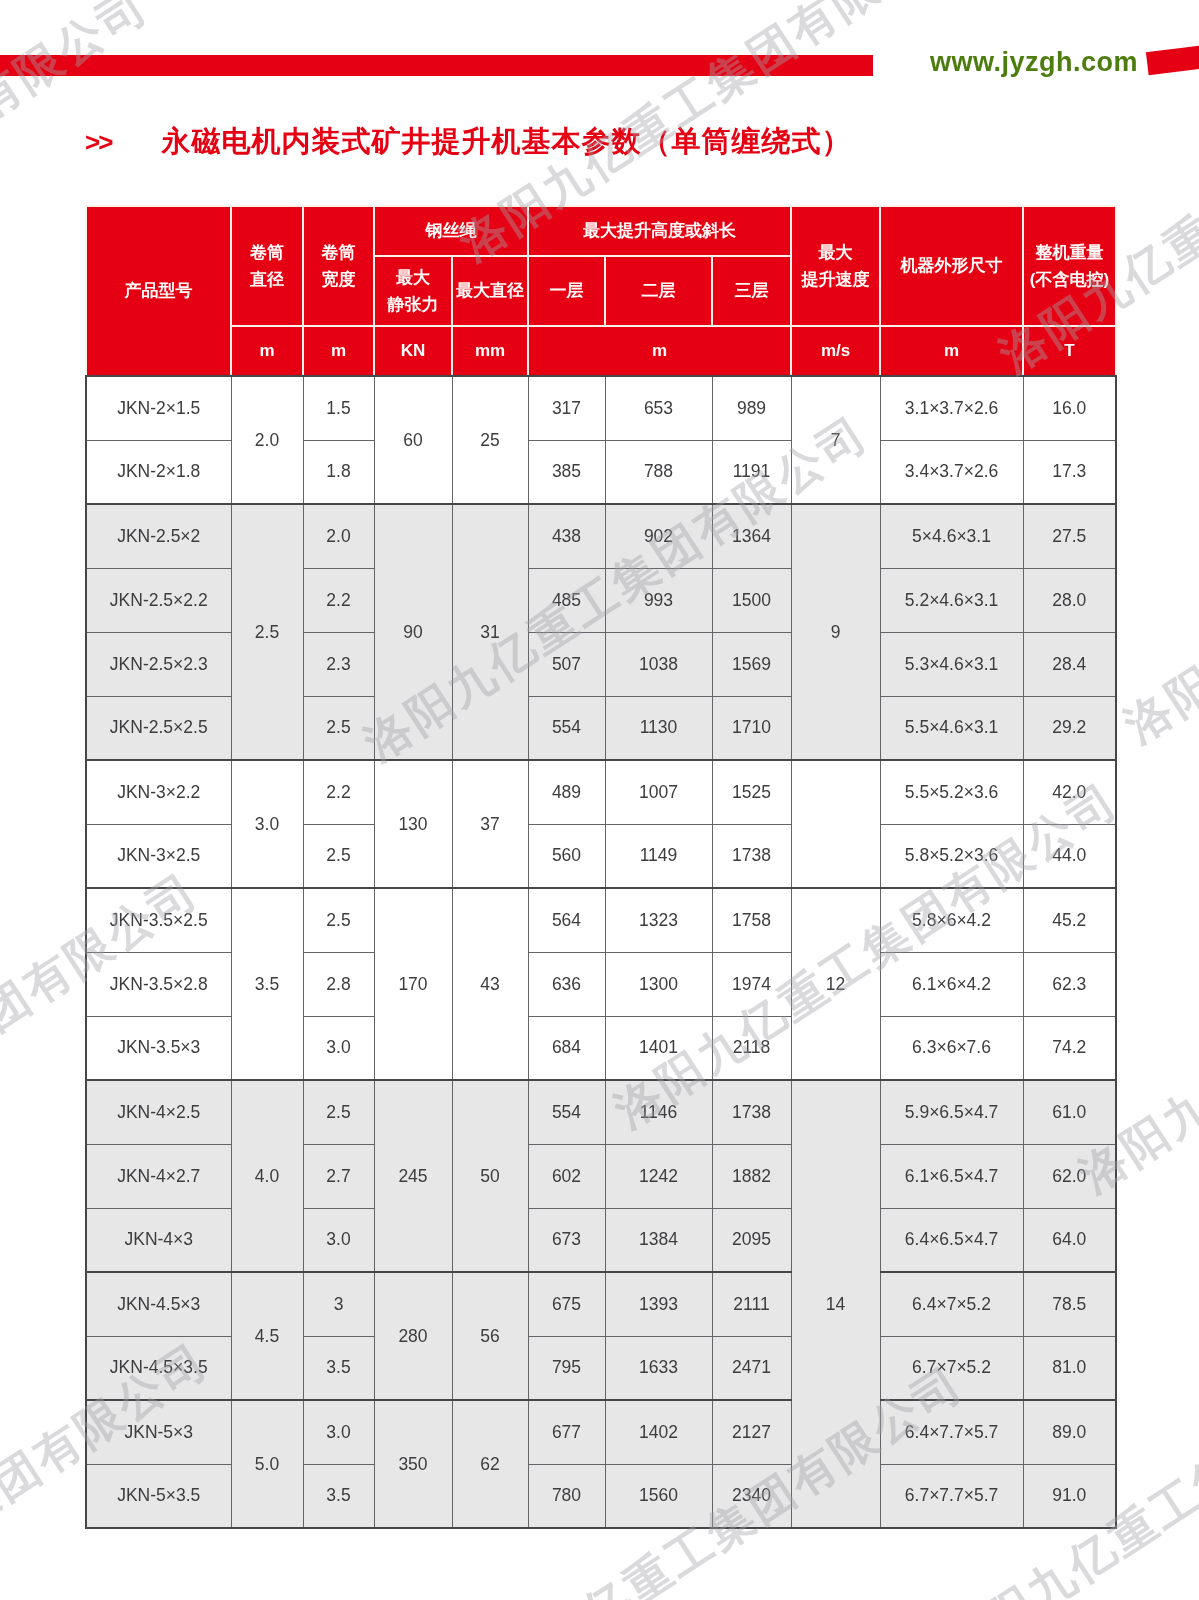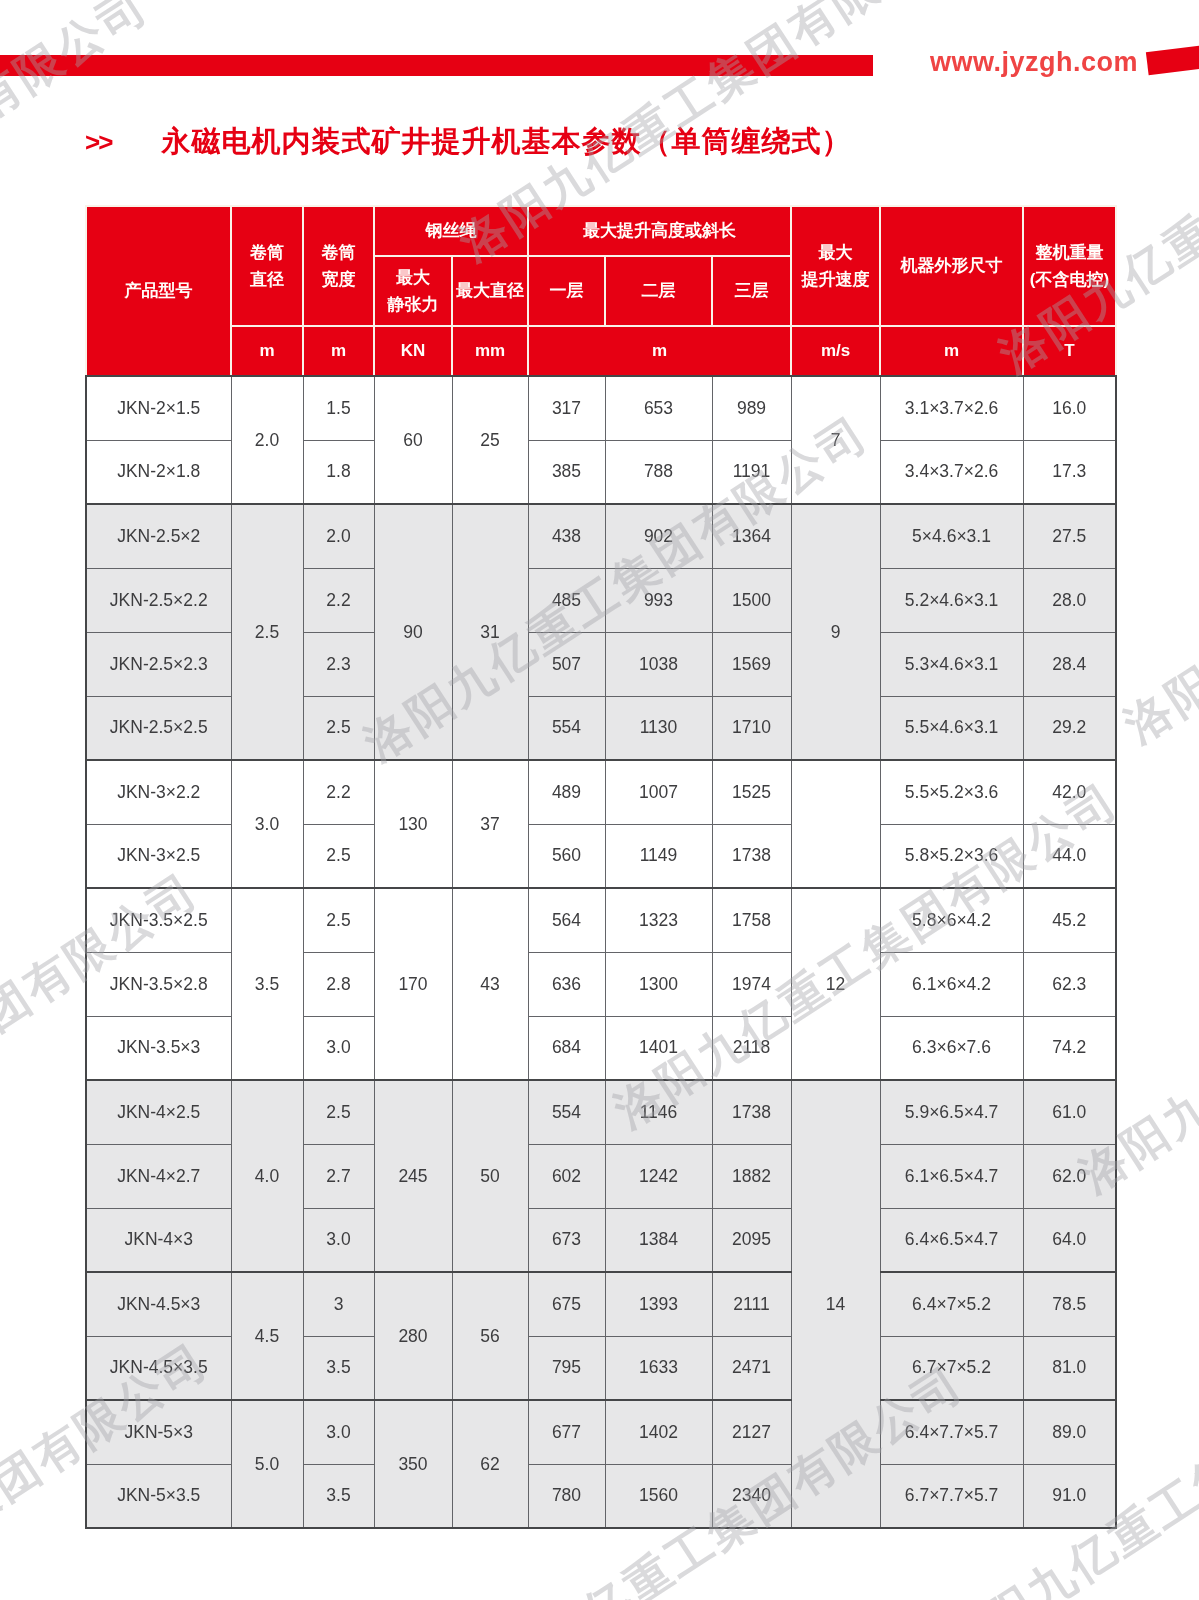--- a/index.html
+++ b/index.html
@@ -2,21 +2,21 @@
 <html><head>
 <meta charset="utf-8">
 <style>
   html,body{margin:0;padding:0;background:#fff;}
   .page{position:relative;width:1199px;height:1600px;background:#ffffff;overflow:hidden;
         font-family:"Liberation Sans","DejaVu Sans",sans-serif;}
 
   
   .topbar{position:absolute;left:0;top:55px;width:873px;height:21px;background:#e60013;}
   .website{position:absolute;left:880px;top:47px;width:258px;text-align:right;
-           font-size:27px;font-weight:700;color:#ef4444;letter-spacing:.5px;}
+           font-size:27px;font-weight:700;color:#4d7c0f;letter-spacing:.5px;}
   .topbar-right{position:absolute;left:1147px;top:48px;width:70px;height:23px;
                 background:#e60013;transform:rotate(-7deg);}
 
   
   .title-row{position:absolute;left:85px;top:122px;display:flex;align-items:center;}
   .title-marker{color:#e60013;font-size:26px;font-weight:800;letter-spacing:-2px;}
   .page-title{color:#e60013;font-size:29px;font-weight:700;margin-left:50px;letter-spacing:1px;}
 
   
   .table-wrap{position:absolute;left:85px;top:205px;z-index:1;}

